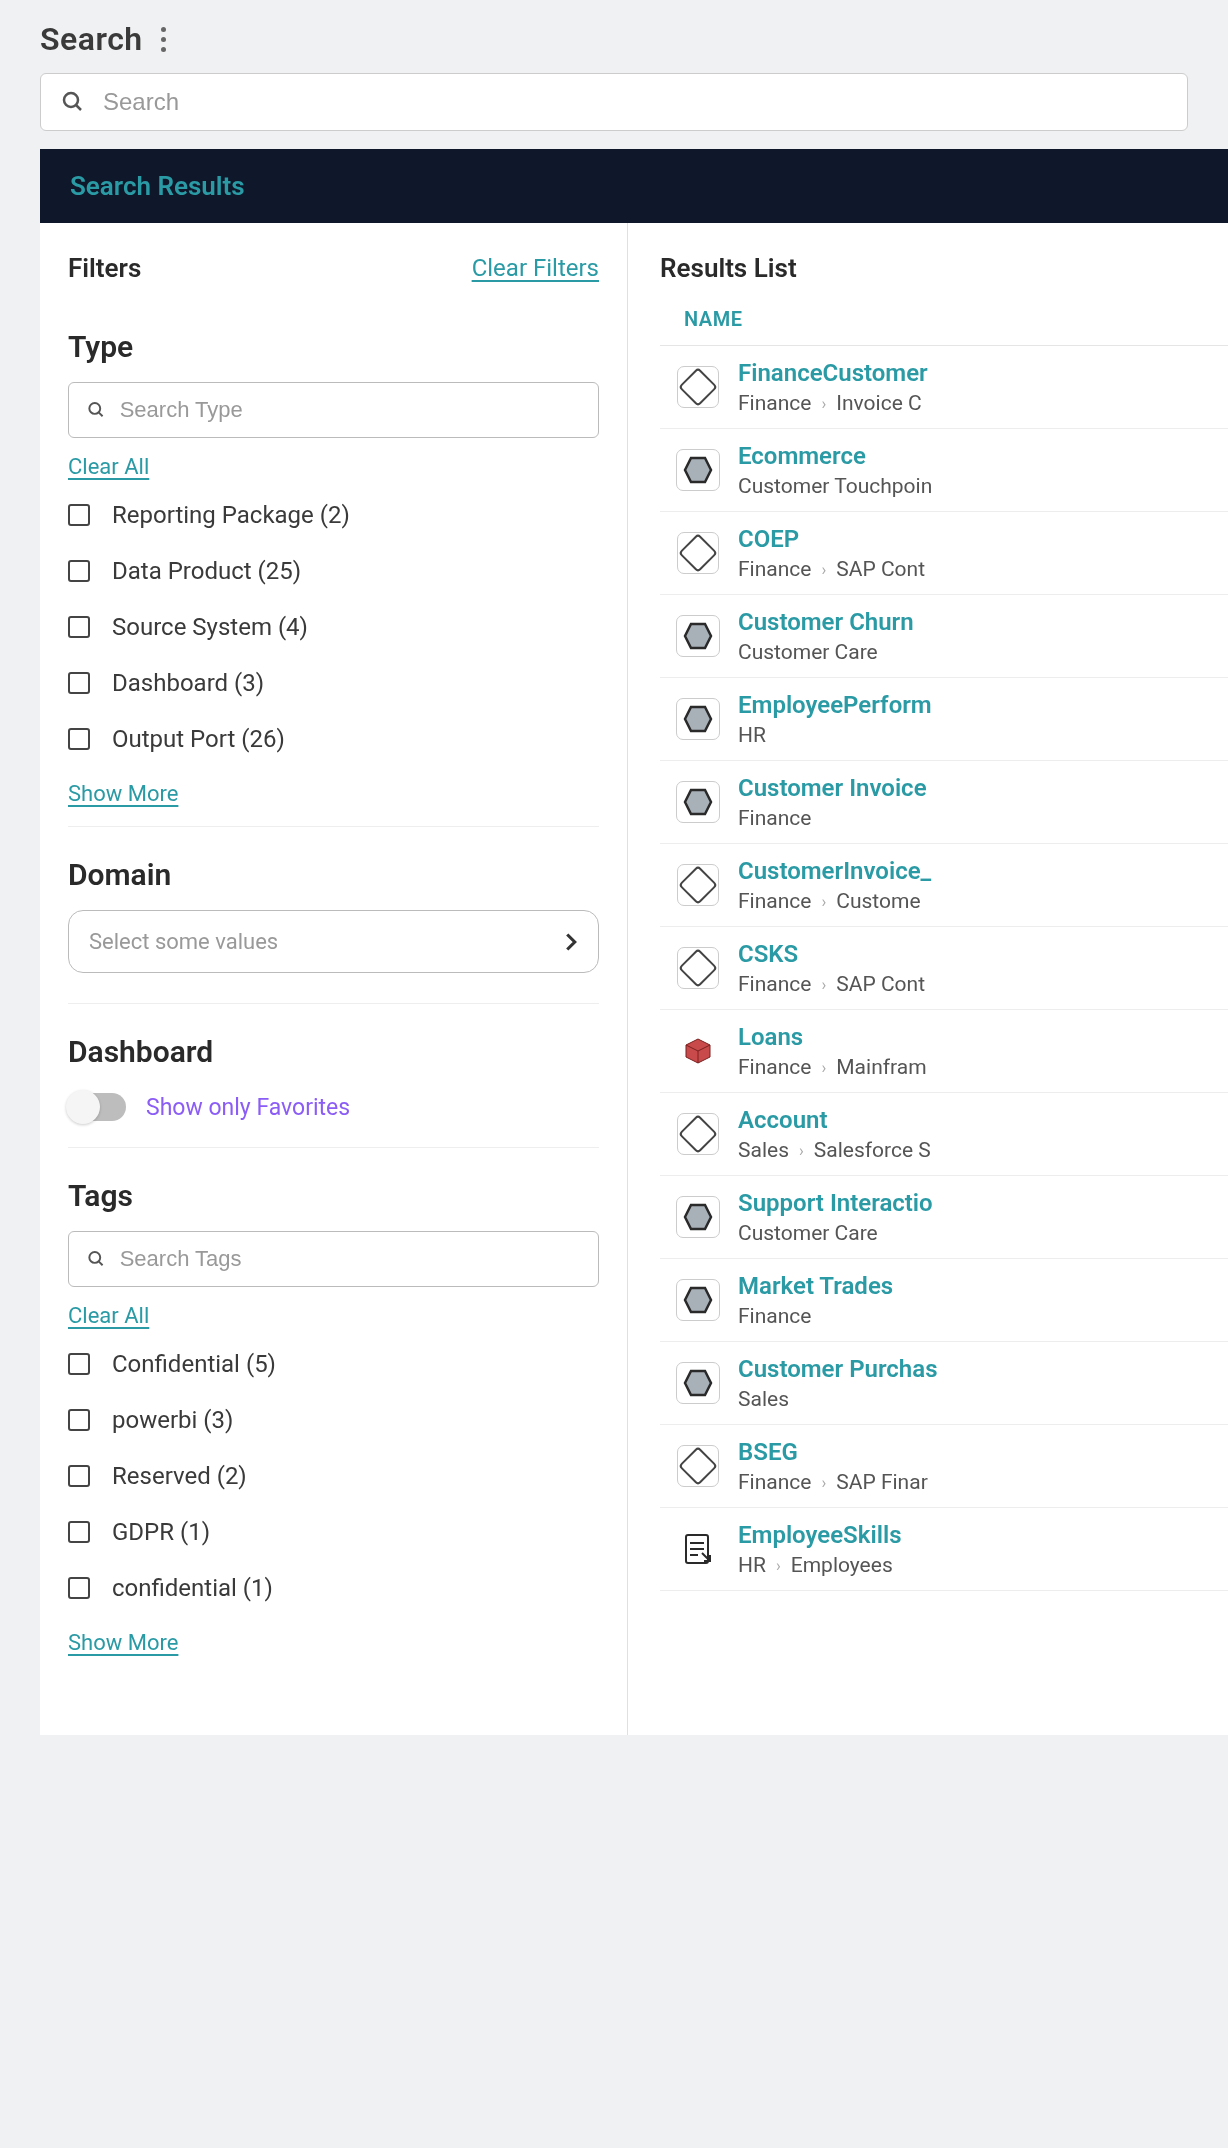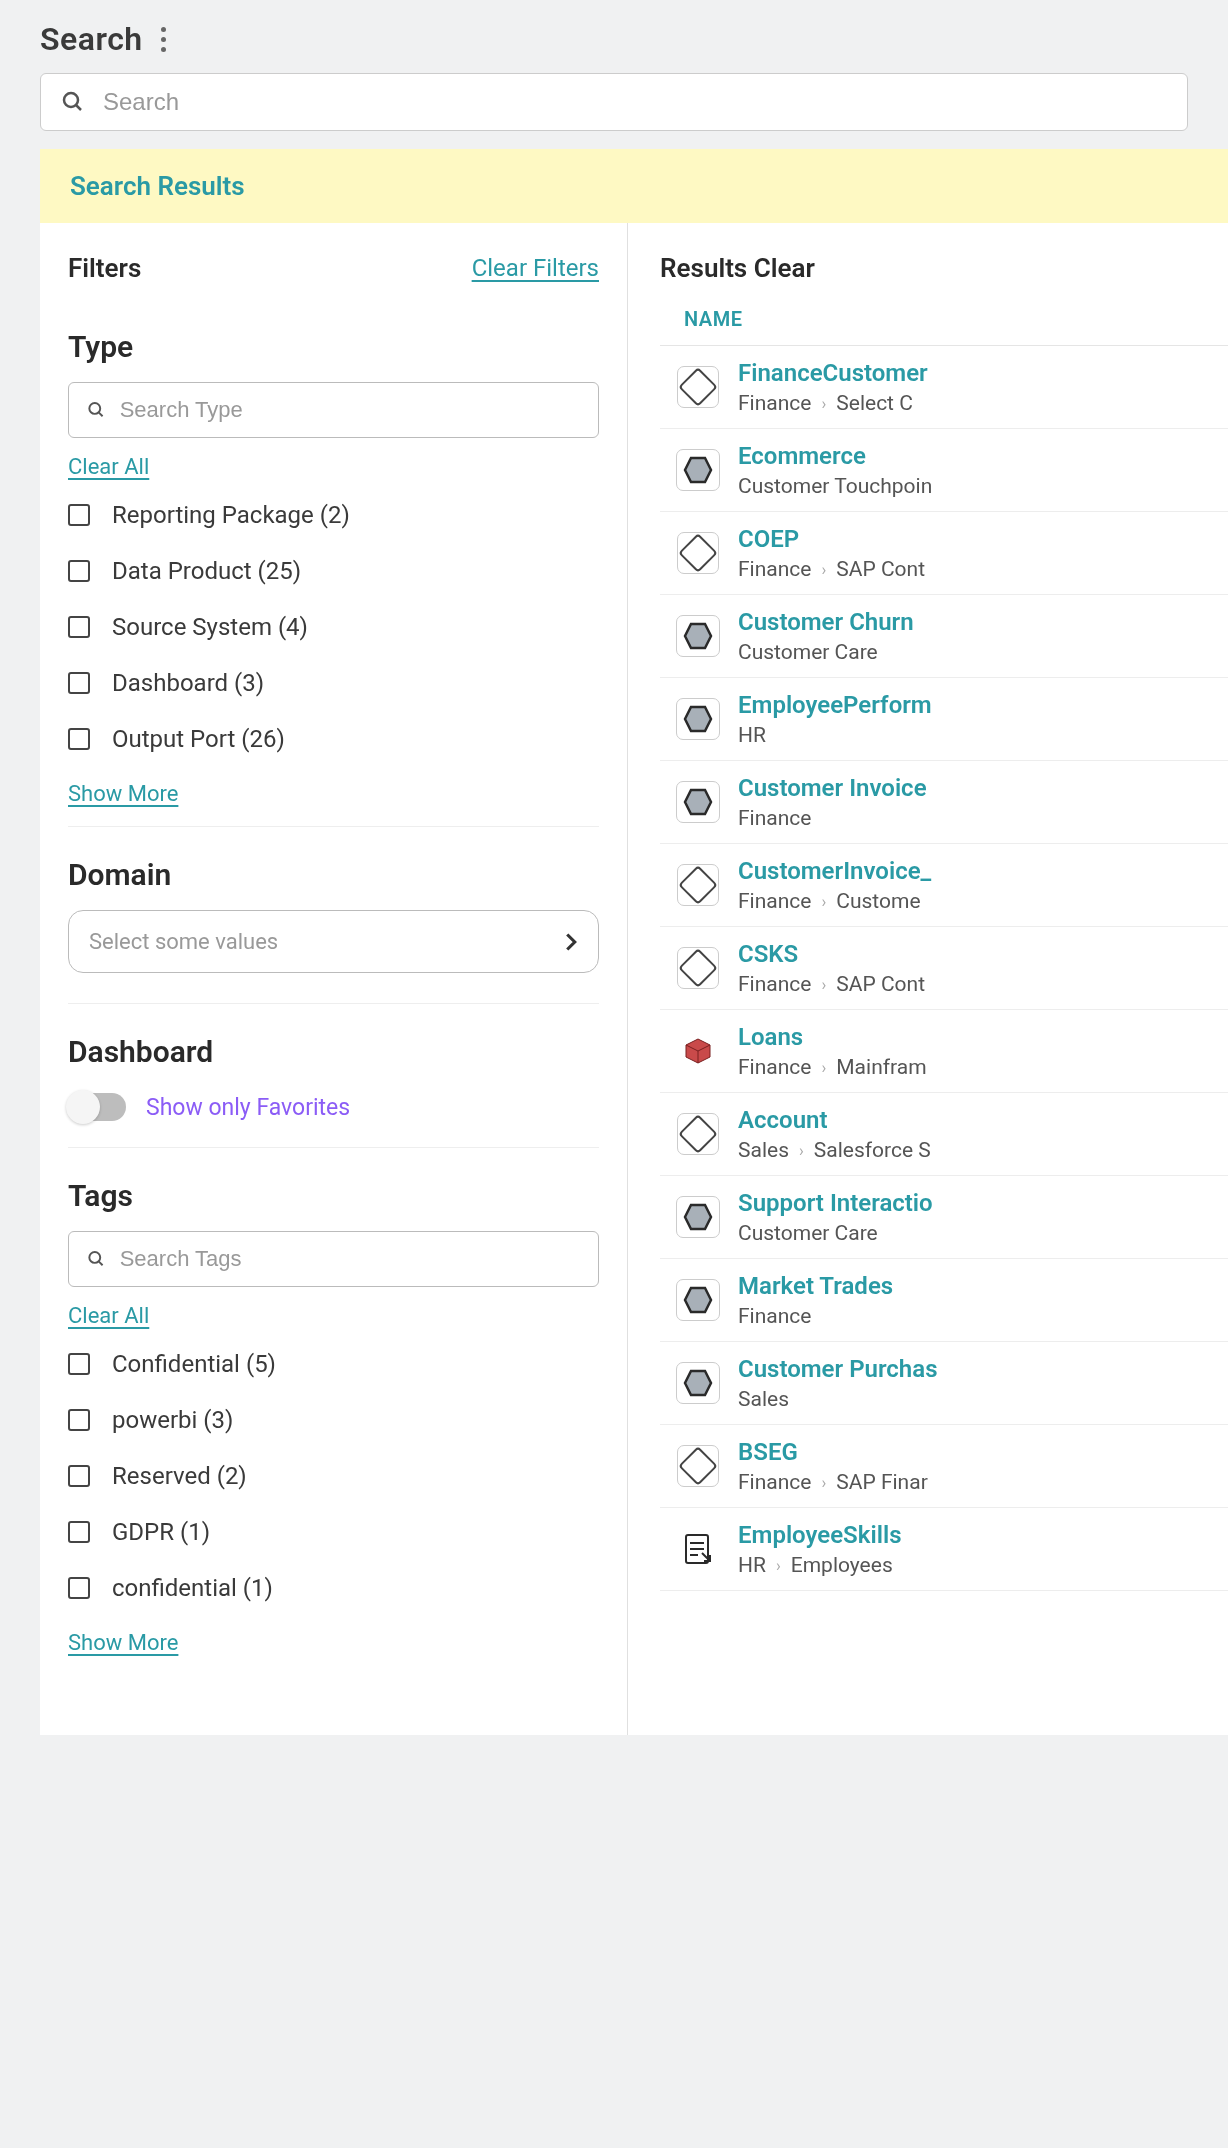--- a/index.html
+++ b/index.html
@@ -52,21 +52,21 @@
   .search-bar input {
     border: none;
     outline: none;
     font-size: 24px;
     color: #333;
     width: 100%;
     background: transparent;
   }
   .search-bar input::placeholder { color: #999; }
   .results-banner {
-    background: #fef9c3;
+    background: #0f172a;
     padding: 22px 30px;
     margin: 0 0 0 40px;
   }
   .results-banner h2 {
     color: #2a9aa5;
     font-size: 26px;
     font-weight: 600;
   }
   .content {
     display: flex;
@@ -384,35 +384,35 @@
             <div class="checkbox-row">
               <div class="checkbox-box"></div>
               <span>confidential (1)</span>
             </div>
           </div>
         <span class="show-more">Show More</span>
       </div>
     </div>
 
     <div class="results-panel">
-      <h3>Results Clear</h3>
+      <h3>Results List</h3>
       <div class="col-header">NAME</div>
       <div id="results-items">
           <div class="result-row">
             <div class="result-icon">
               <div class="diamond-wrap">
                 <div class="diamond-outline"></div>
               </div>
             </div>
             <div class="result-text">
               <div class="result-name">FinanceCustomer</div>
               <div class="result-path">
                 <span>Finance</span>
                 <span class="chev">›</span>
-                <span>Select C</span>
+                <span>Invoice C</span>
               </div>
             </div>
           </div>
           <div class="result-row">
             <div class="result-icon">
               <div class="diamond-wrap">
                 <svg width="30" height="28" viewBox="0 0 30 28">
                   <polygon points="8,2 22,2 28,14 22,26 8,26 2,14" fill="#a8b0b8" stroke="#2a2a2a" stroke-width="2.5"></polygon>
                 </svg>
               </div>

